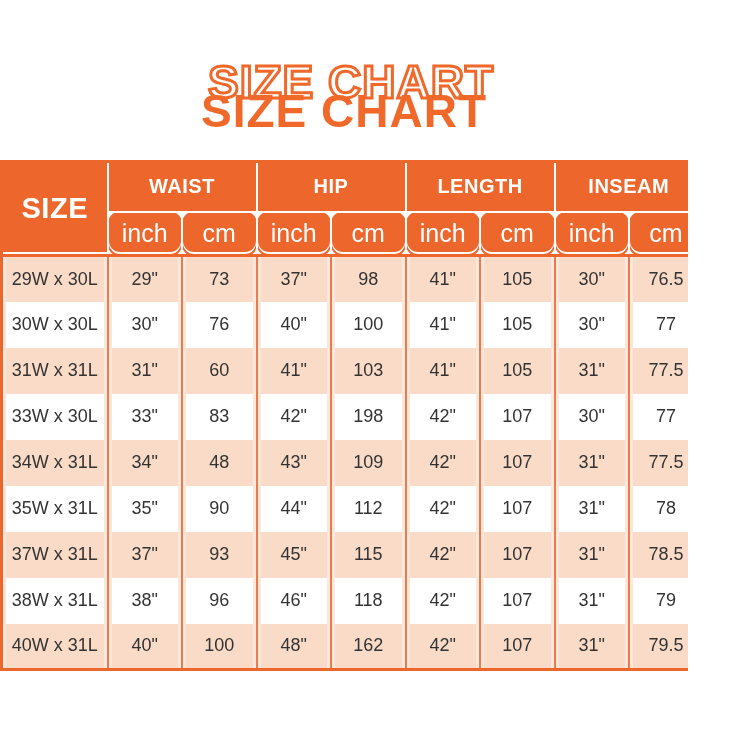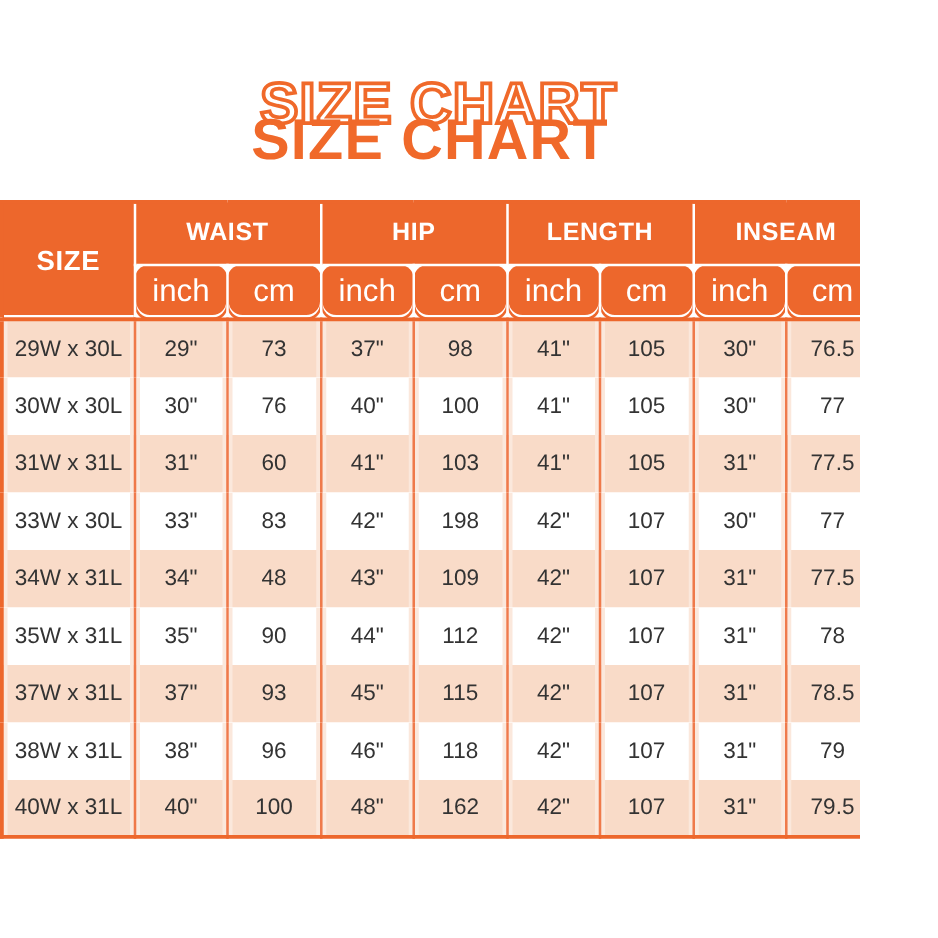--- a/index.html
+++ b/index.html
@@ -58,21 +58,21 @@
   thead{border-bottom:3px solid var(--orange);}
   thead th{
     background:var(--orange);
     color:#ffffff;
     border:2px solid #ffffff;
     text-align:center;
     vertical-align:middle;
     padding:0;
   }
   th.size-th{
-    font-size:22px;
+    font-size:29px;
     font-weight:bold;
     letter-spacing:0.5px;
     box-shadow:inset 0 -2px 0 #ffffff;
   }
   th.group-th{
     height:50px;
     font-size:20px;
     font-weight:bold;
     letter-spacing:0.5px;
   }

